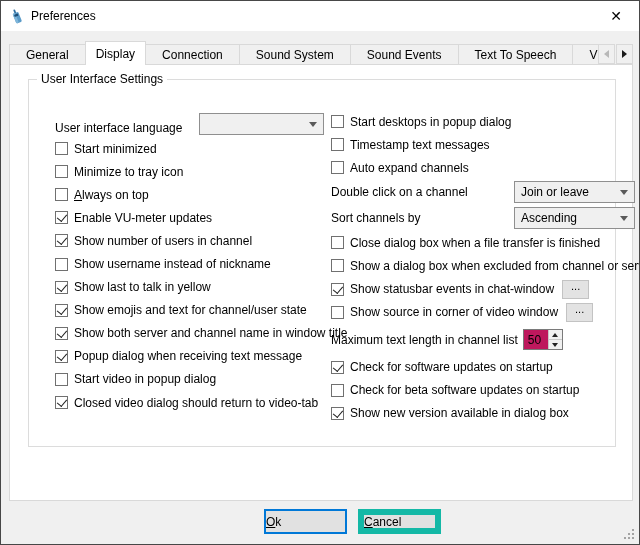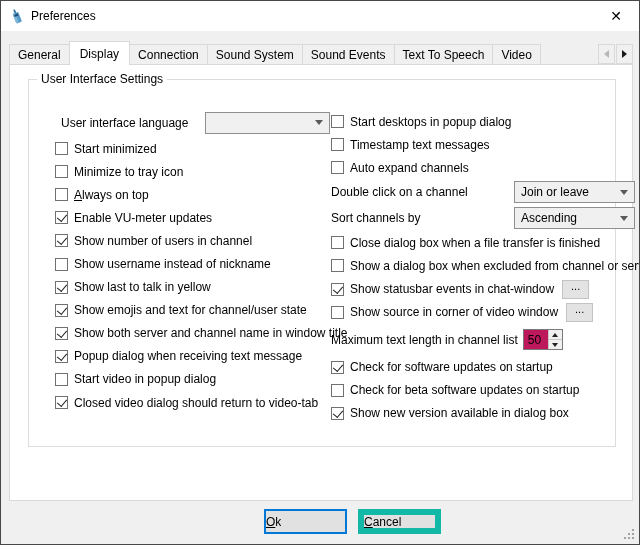--- a/index.html
+++ b/index.html
@@ -15,21 +15,21 @@
   .app-icon { width:16px; height:16px; margin:0 6px 0 8px; flex:none; }
   .title-text { font-size:12px; }
   .close-btn { position:absolute; right:0; top:0; width:46px; height:29px; border:none;
                background:transparent; font-size:14px; font-weight:300; color:#000;
                display:flex; align-items:center; justify-content:center; cursor:default;
                font-family:"DejaVu Sans", sans-serif; }
 
   
   .tabbar { position:absolute; left:8px; top:39px; width:590px; height:25px;
             display:flex; align-items:flex-end; overflow:hidden; }
-  .tab { height:21px; padding:0 8px; background:#f0f0f0; border:1px solid #d9d9d9;
+  .tab { height:21px; padding:0 16px; background:#f0f0f0; border:1px solid #d9d9d9;
          border-bottom:none; display:flex; align-items:center; white-space:nowrap;
          margin-left:-1px; position:relative; }
   .tab:first-child { margin-left:0; }
   .tab.active { height:25px; background:#fff; z-index:2; margin-bottom:-1px; padding:0 10px; }
   .tabscroll { position:absolute; right:6px; top:43px; display:flex; z-index:5; }
   .tabscroll .sbtn { width:17px; height:20px; background:#f0f0f0; border:1px solid #d9d9d9;
                      display:flex; align-items:center; justify-content:center; margin-left:1px; }
   .arr-left { width:0; height:0; border-top:4px solid transparent; border-bottom:4px solid transparent;
               border-right:5px solid #b8b8b8; }
   .arr-right { width:0; height:0; border-top:4px solid transparent; border-bottom:4px solid transparent;
@@ -40,21 +40,21 @@
           background:#fff; border:1px solid #d9d9d9; }
 
   .groupbox { position:absolute; left:18px; top:14px; width:588px; height:368px;
               border:1px solid #dcdcdc; }
   .groupbox-title { position:absolute; top:-8px; left:8px; background:#fff; padding:0 4px;
                     white-space:nowrap; }
 
   .col-left  { position:absolute; left:26px; top:30px; width:278px; display:flex; flex-direction:column; }
   .col-right { position:absolute; left:302px; top:30px; width:312px; display:flex; flex-direction:column; }
 
-  .lang-row { height:25px; display:flex; align-items:center; margin-bottom:2px;margin-left:6px; }
+  .lang-row { height:25px; display:flex; align-items:flex-end; margin-bottom:2px; }
   .lang-label { width:144px; flex:none; white-space:nowrap; }
 
   .cb-row { height:23.1px; display:flex; align-items:center; white-space:nowrap; cursor:default; }
   .cb-box { width:13px; height:13px; flex:none; background:#fff; border:1px solid #707070;
             position:relative; margin-right:6px; }
   .cb-box.checked::after { content:""; position:absolute; left:3px; top:0px; width:4.5px; height:8px;
             border-right:1.7px solid #1f1f1f; border-bottom:1.7px solid #1f1f1f;
             transform:rotate(40deg); }
 
   .combo { height:22px; background:#f0f0f0; border:1px solid #8f8f8f; display:flex;

